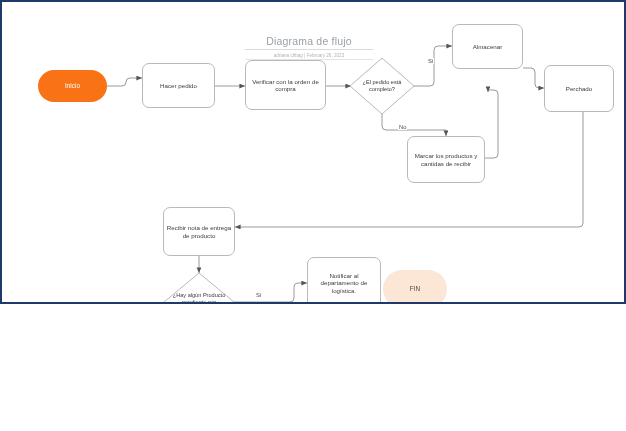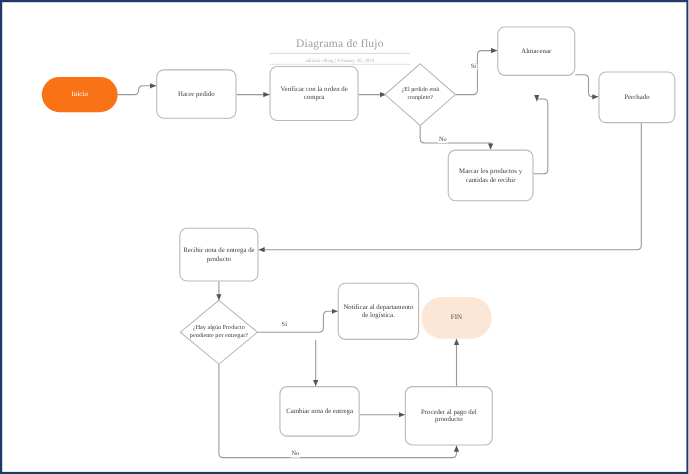--- a/index.html
+++ b/index.html
@@ -7,26 +7,25 @@
     margin: 0;
     padding: 0;
     background: #ffffff;
   }
   body {
     font-family: "Liberation Sans", "DejaVu Sans", sans-serif;
   }
   #canvas {
     position: relative;
     width: 626px;
-    height: 431px;
+    height: 304px;
     background: #ffffff;
     border: 2px solid #1f3a68;
     box-sizing: border-box;
     overflow: hidden;
-    font-family: Liberation Serif, serif;
   }
   #svg-layer {
     position: absolute;
     left: 0;
     top: 0;
     width: 626px;
     height: 431px;
   }
   .node {
     position: absolute;

